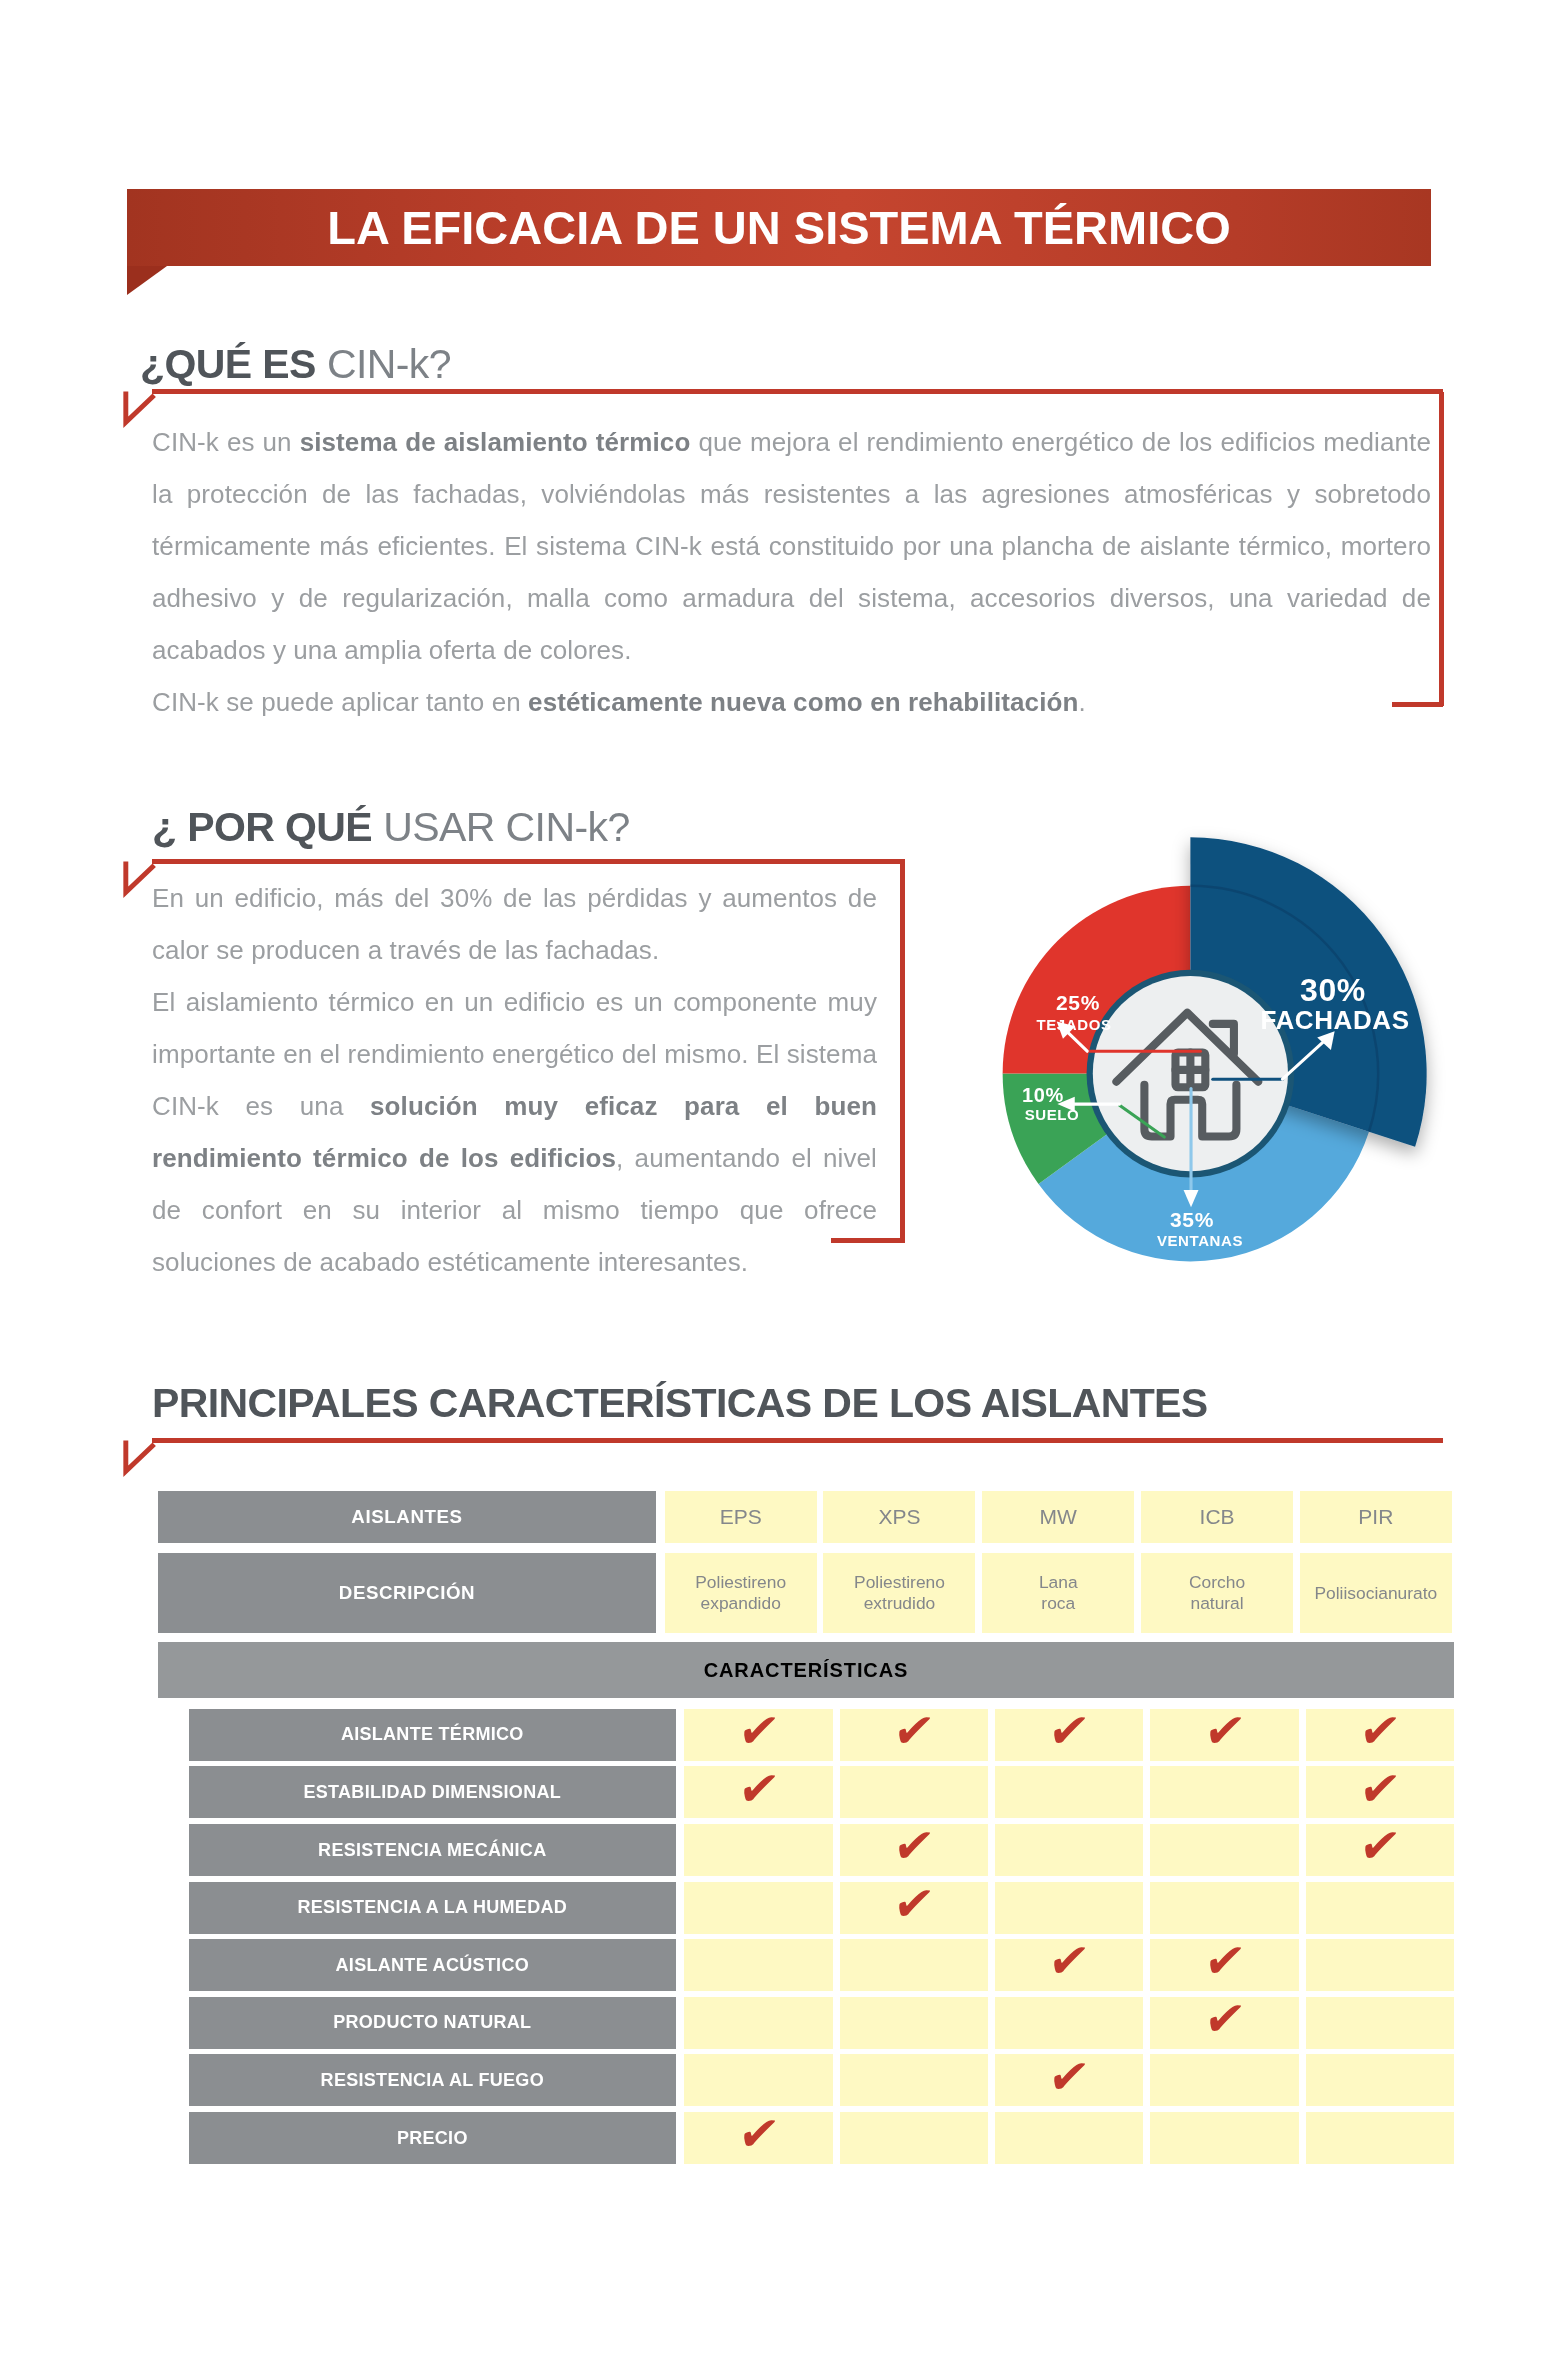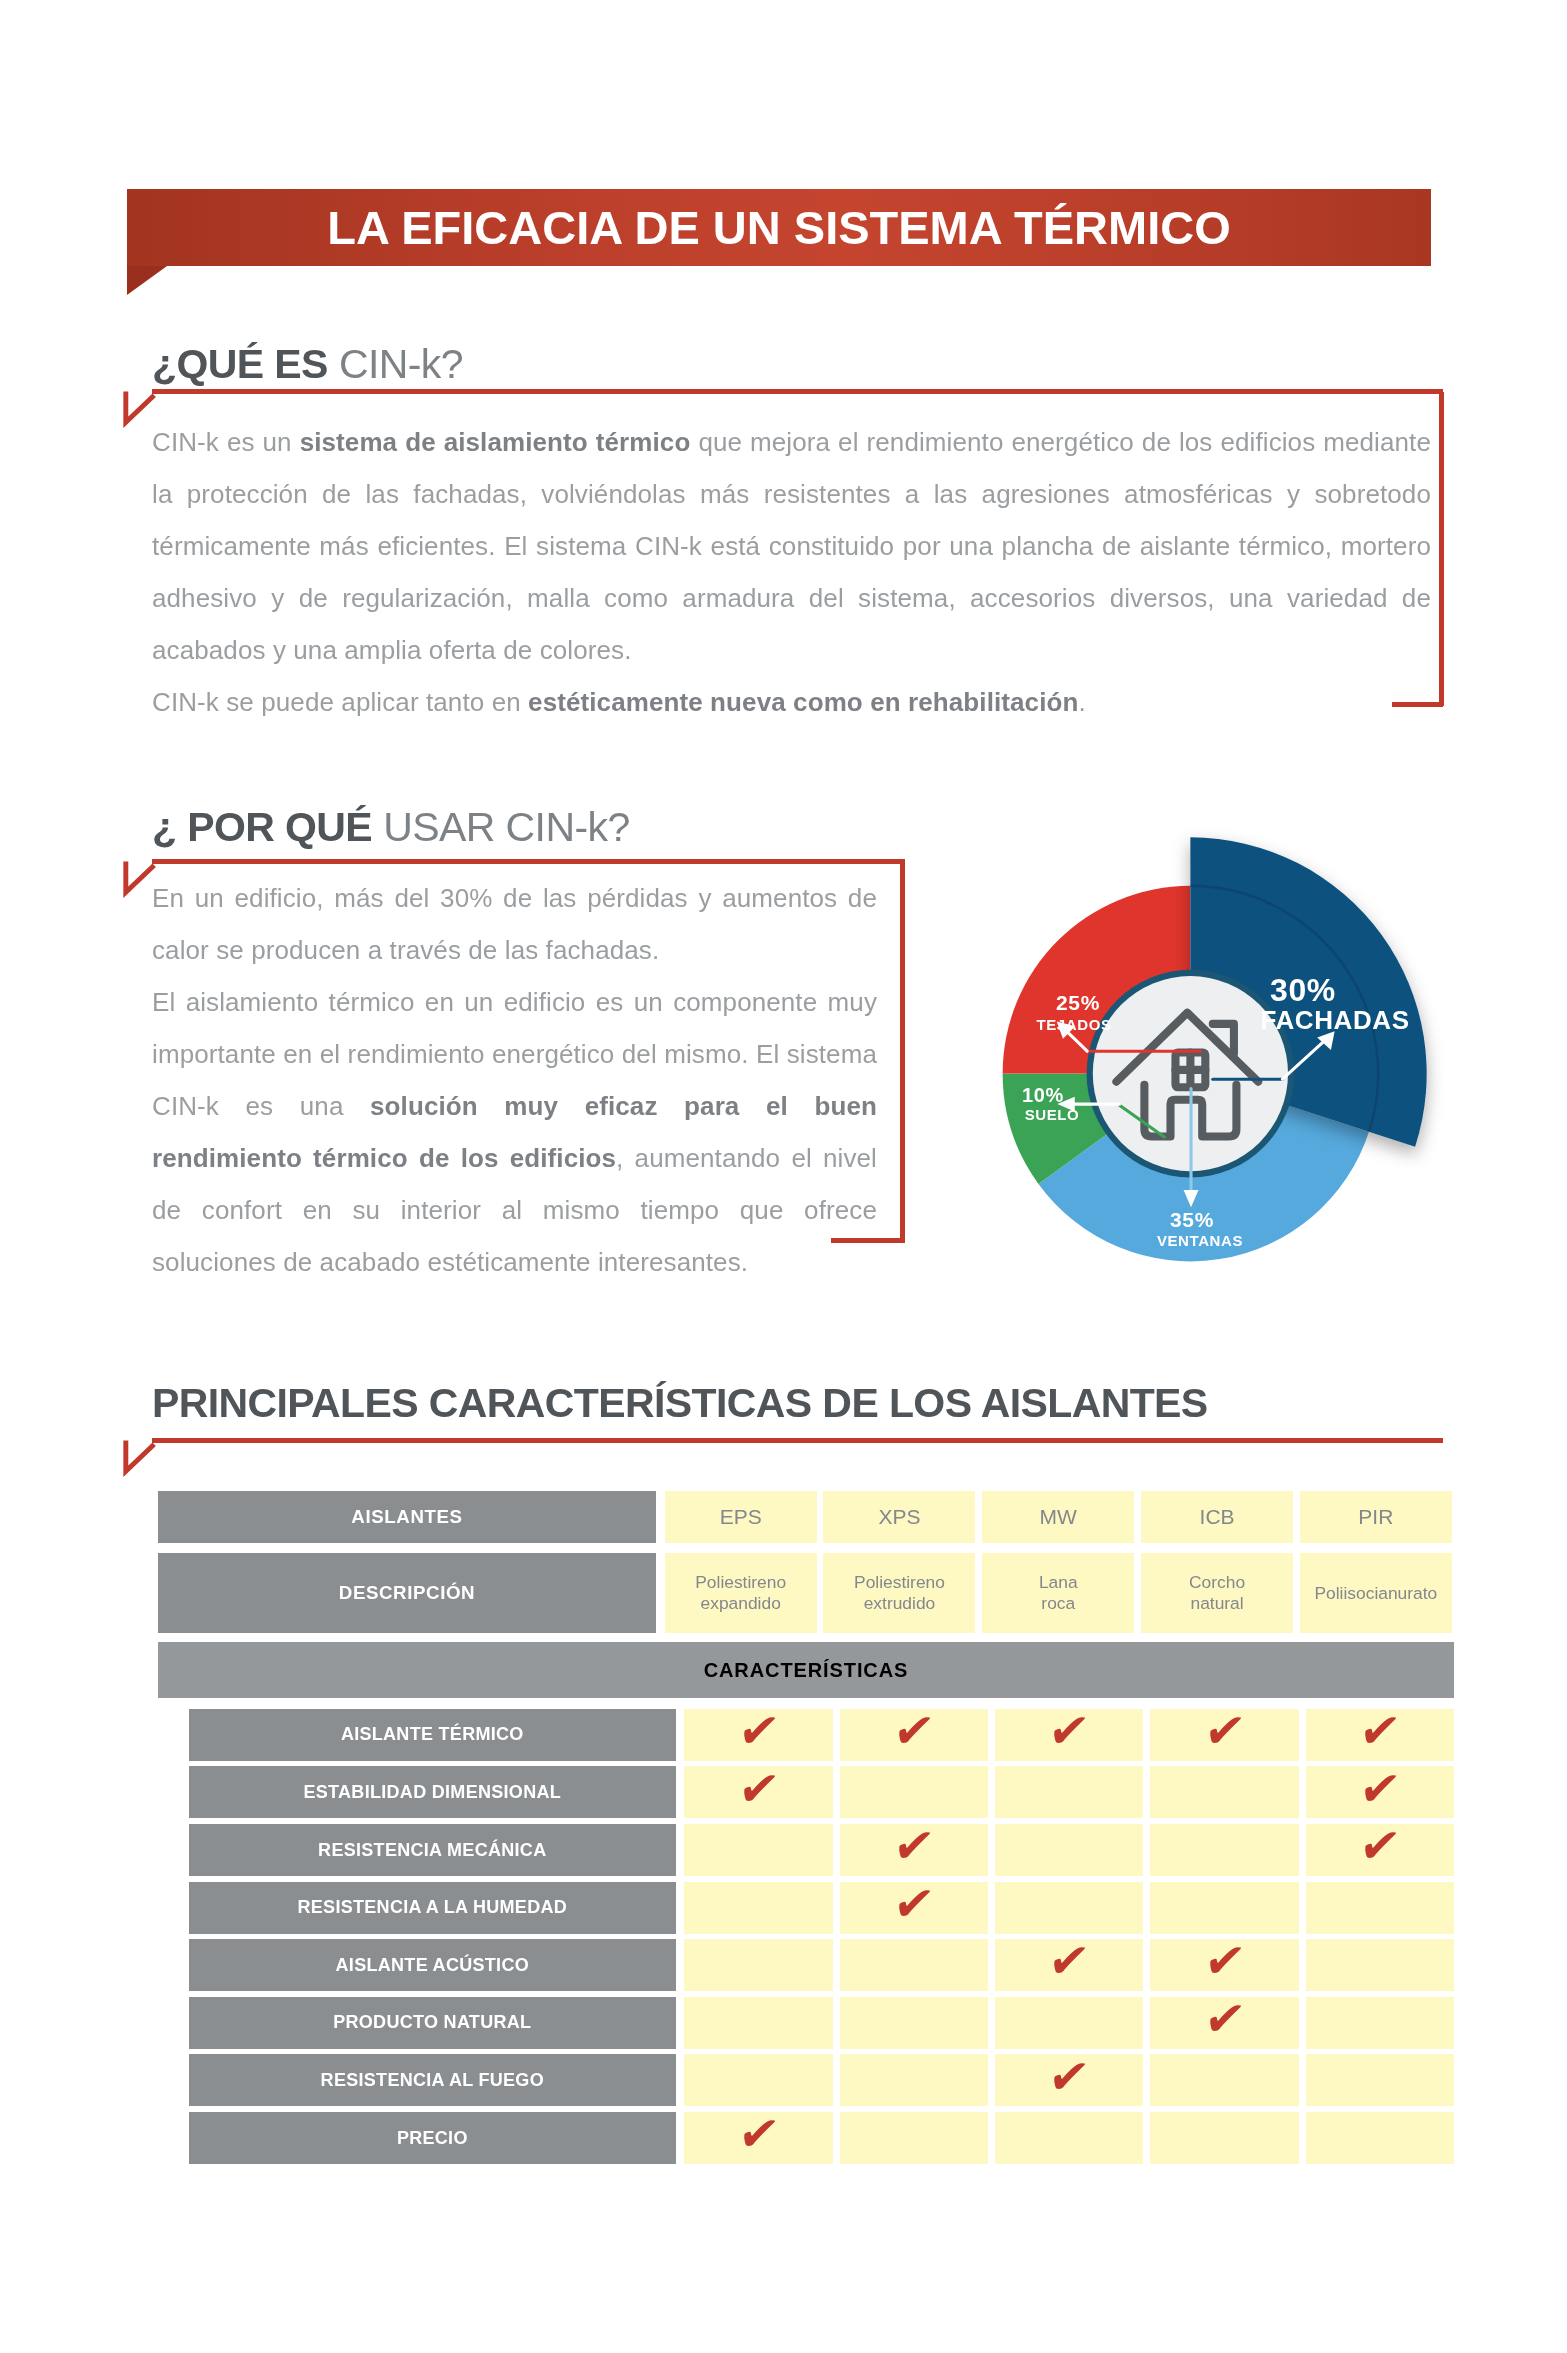--- a/index.html
+++ b/index.html
@@ -10,21 +10,21 @@
   .banner{position:absolute;left:127px;top:189px;width:1304px;height:77px;
     background:linear-gradient(90deg,#a23420 0%,#b93e2a 30%,#c5452f 55%,#b53c28 85%,#a83722 100%);}
   .banner-title{width:100%;height:100%;display:flex;align-items:center;justify-content:center;
     color:#ffffff;font-size:47px;font-weight:bold;letter-spacing:0px;}
   .banner-fold{position:absolute;left:127px;top:266px;width:0;height:0;
     border-top:29px solid #9b2f1d;border-right:40px solid transparent;}
 
   
   .h{position:absolute;font-size:41px;font-weight:bold;color:#50555a;letter-spacing:-0.6px;white-space:nowrap;}
   .h .light{font-weight:normal;color:#7d8287;margin-left:11.2px;}
-  #h-que-es{left:152px;top:341px;}
+  #h-que-es{left:140px;top:341px;}
   #h-por-que{left:152px;top:804px;}
   #h-table{left:152px;top:1380px;}
 
   
   .redline{position:absolute;height:37px;}
   .redline .rule{position:absolute;left:29px;right:0;top:0;height:5px;background:#c0392b;}
   .redline svg{position:absolute;left:0;top:0;overflow:visible;}
   #line1{left:123px;top:389px;width:1320px;}
   #line2{left:123px;top:859px;width:782px;}
   #line3{left:123px;top:1438px;width:1320px;}
@@ -143,21 +143,21 @@
         <path d="M2062,1735 L2130,1673" stroke="#ffffff" stroke-width="5" fill="none"></path>
         <polygon points="2146,1658 2140,1688 2118,1668" fill="#ffffff"></polygon>
         <path d="M1872,1828 L1800,1777" stroke="#3aa356" stroke-width="5" fill="none"></path>
         <path d="M1800,1775 H1726" stroke="#ffffff" stroke-width="5" fill="none"></path>
         <polygon points="1700,1775 1728,1763 1728,1787" fill="#ffffff"></polygon>
         <path d="M1915,1750 V1912" stroke="#8ec8eb" stroke-width="5" fill="none"></path>
         <polygon points="1915,1941 1903,1913 1927,1913" fill="#ffffff"></polygon>
       </g>
     </svg>
     <div id="chart-labels">
-        <div class="clabel" style="left: 370px; top: 169px; font-size: 32px;">30%</div>
+        <div class="clabel" style="left: 400px; top: 169px; font-size: 32px;">30%</div>
         <div class="clabel" style="left: 402px; top: 199px; font-size: 26px;">FACHADAS</div>
         <div class="clabel" style="left: 259px; top: 399px; font-size: 21px;">35%</div>
         <div class="clabel" style="left: 267px; top: 419px; font-size: 15px;">VENTANAS</div>
         <div class="clabel" style="left: 110px; top: 274px; font-size: 20px;">10%</div>
         <div class="clabel" style="left: 119px; top: 293px; font-size: 15px;">SUELO</div>
         <div class="clabel" style="left: 145px; top: 182px; font-size: 21px;">25%</div>
         <div class="clabel" style="left: 141px; top: 203px; font-size: 15px;">TEJADOS</div>
       </div>
   </div>
 

